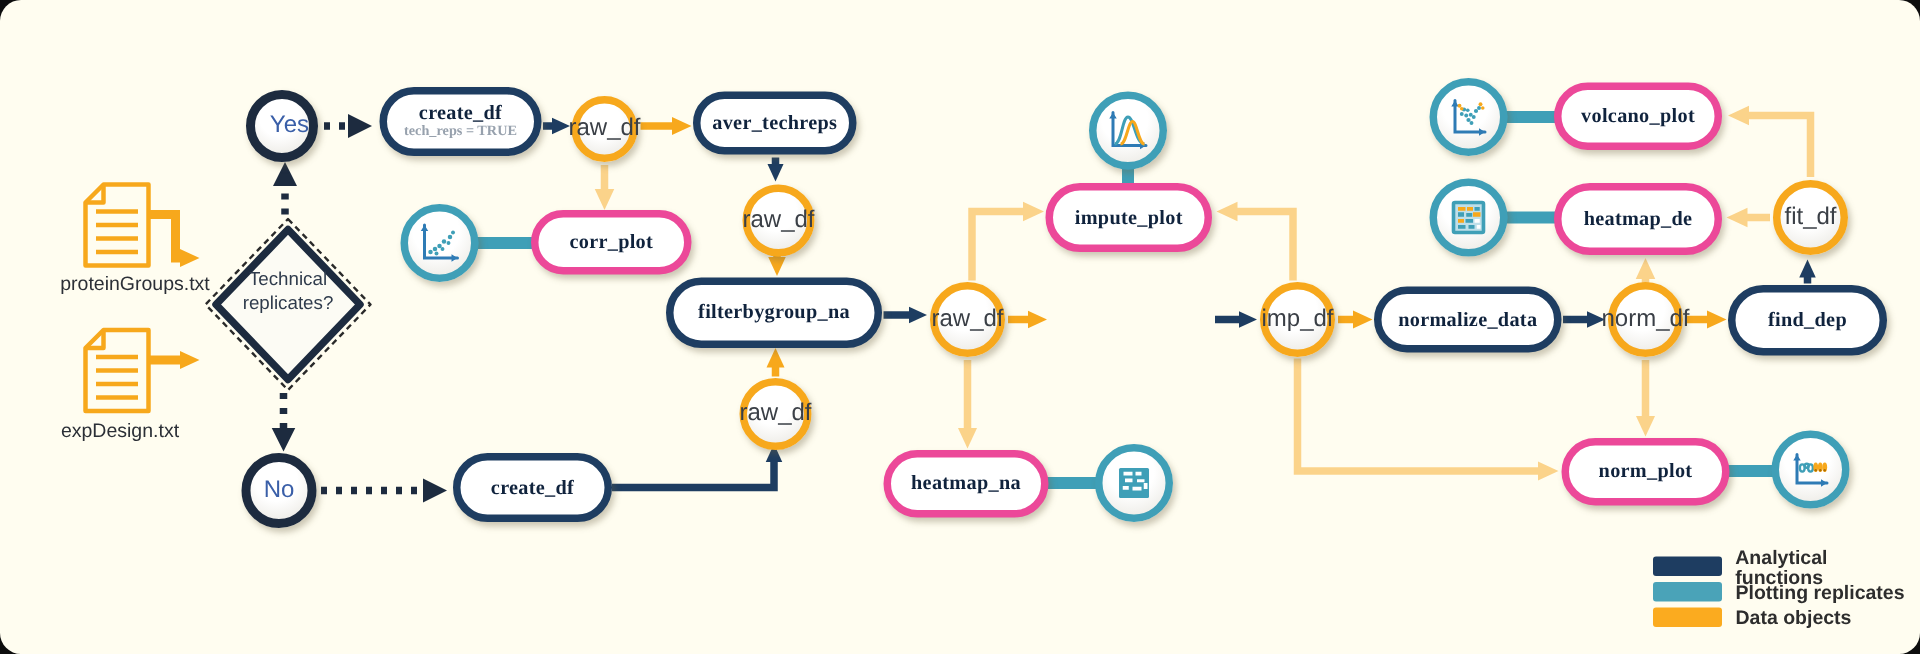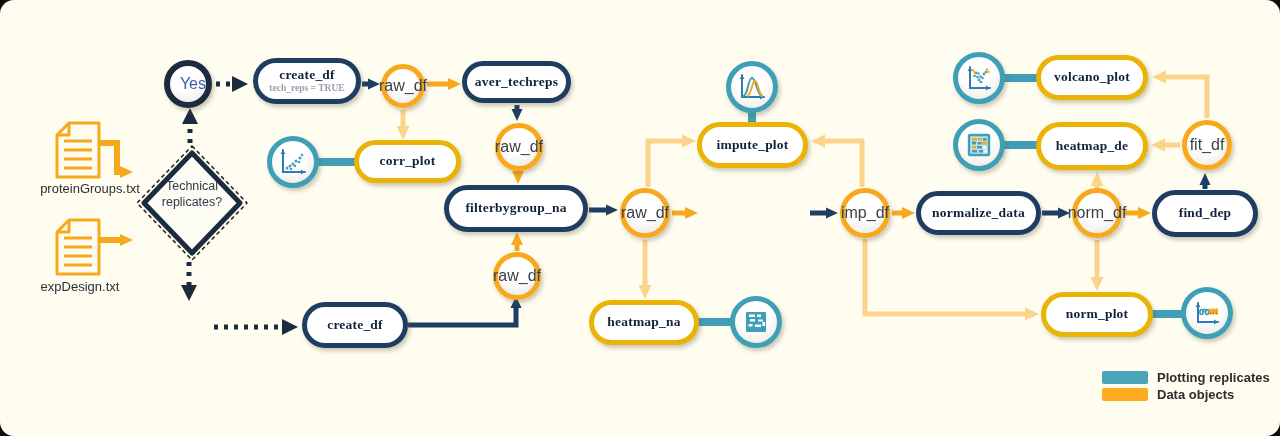--- a/index.html
+++ b/index.html
@@ -10,21 +10,21 @@
   }
   svg.layer{position:absolute;left:0;top:0;}
   .pill{
     position:absolute;display:flex;flex-direction:column;align-items:center;justify-content:center;
     background:#ffffff;border-radius:999px;box-sizing:border-box;
     box-shadow:2px 3px 4px rgba(110,100,70,.35);
     font-family:Liberation Serif, serif;font-weight:bold;
     font-size:13.5px;color:#10233d;letter-spacing:.2px;line-height:1.05;white-space:nowrap;
   }
   .pill.navy{border:5px solid #1e3d61;}
-  .pill.teal{border:5px solid #eab308;}
+  .pill.teal{border:5px solid #ec4899;}
   .pill .sub{font-size:9.5px;font-weight:bold;color:#97a1ad;margin-top:1px;letter-spacing:0;}
   .circle{
     position:absolute;border-radius:50%;box-sizing:border-box;
     background:radial-gradient(circle at 45% 32%,#ffffff 42%,#e7e5de 100%);
     display:flex;align-items:center;justify-content:center;
     box-shadow:2px 3px 4px rgba(110,100,70,.35);
     font-size:16px;color:#3a3f46;white-space:nowrap;
   }
   .circle.orange{border:5px solid #f7a81c;}
   .circle.darknavy{border:6px solid #1d2b3f;font-size:16px;color:#3a5fa8;}
@@ -141,20 +141,23 @@
     </g>
   </svg>
 
   <div class="dlabel" style="left:25px;top:181px;width:130px;">proteinGroups.txt</div>
   <div class="dlabel" style="left:25px;top:279px;width:110px;">expDesign.txt</div>
   <div class="diamond-text">Technical replicates?</div>
 
   <div class="circle darknavy" style="left:164px;top:60px;width:48px;height:48px;justify-content:flex-end;">
     <span>Yes</span>
   </div>
+  <div class="circle darknavy" style="left:161px;top:302px;width:50px;height:50px;">
+    <span>No</span>
+  </div>
 
   <div class="pill navy" style="left:253px;top:58px;width:108px;height:46px;">
     <span>create_df</span>
     <span class="sub">tech_reps = TRUE</span>
   </div>
   <div class="pill navy" style="left:462px;top:61px;width:109px;height:42px;">
     <span>aver_techreps</span>
   </div>
   <div class="pill navy" style="left:444px;top:185px;width:144px;height:47px;">
     <span>filterbygroup_na</span>
@@ -313,20 +316,24 @@
       <g fill="#b06f00">
         <circle cx="20.5" cy="17.5" r="0.8"></circle>
           <circle cx="23.5" cy="17.5" r="0.8"></circle>
           <circle cx="26.5" cy="17.5" r="0.8"></circle>
       </g>
     </svg>
   </div>
 
   <div class="legend">
     <div class="legend-row">
+      <div class="swatch sw-navy"></div>
+      <div class="legend-label">Analytical functions</div>
+    </div>
+    <div class="legend-row">
       <div class="swatch sw-teal"></div>
       <div class="legend-label">Plotting replicates</div>
     </div>
     <div class="legend-row">
       <div class="swatch sw-orange"></div>
       <div class="legend-label">Data objects</div>
     </div>
   </div>
 
 </div>

